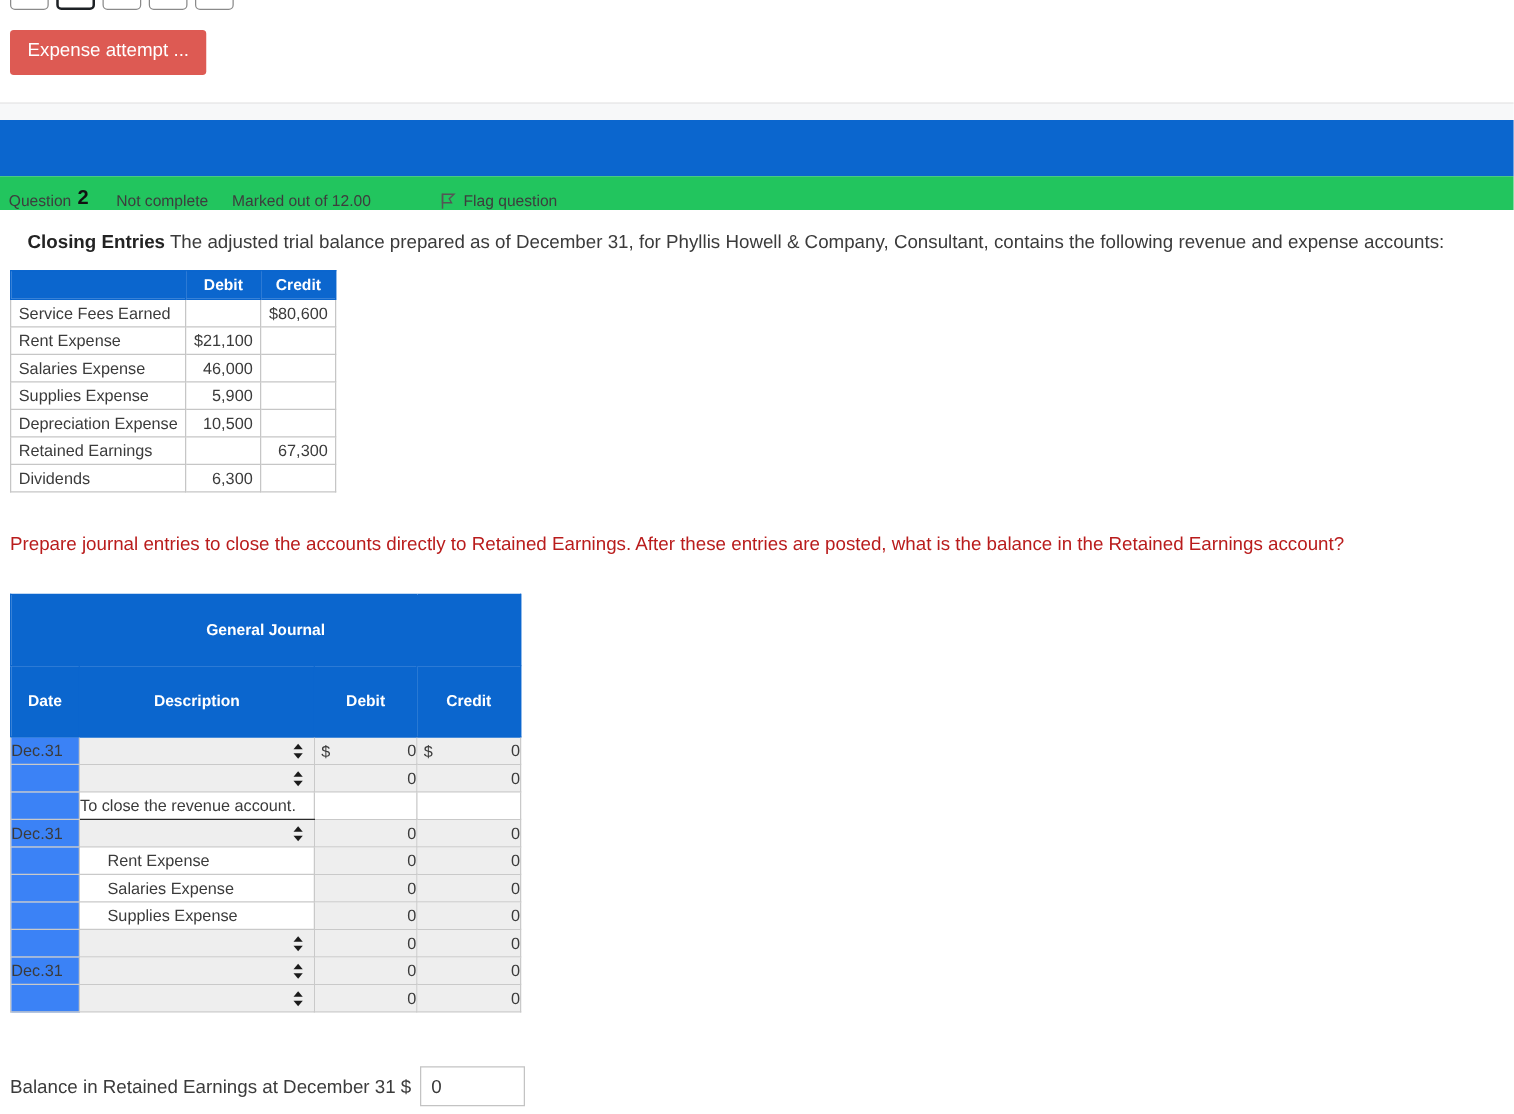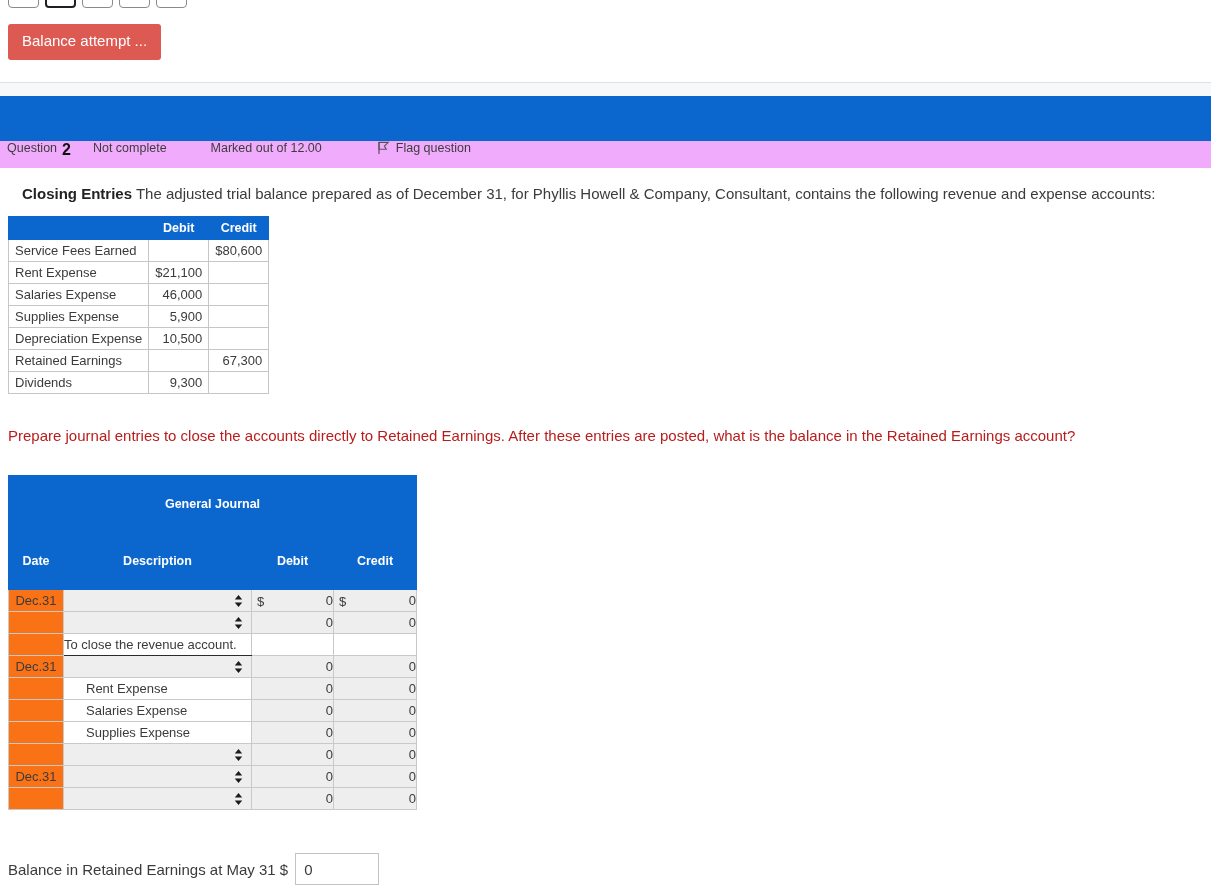--- a/index.html
+++ b/index.html
@@ -56,36 +56,36 @@
     margin-top: 22px;
     height: 1px;
     background: #e0e0e0;
     width: 100%;
   }
   .pale-band { height: 13px; background: #f7f8f9; }
   .blue-band { height: 45px; background: #0b66ce; }
 
   
   .qbar {
-    background: #f0abfc;
+    background: #22c55e;
     height: 27px;
     display: flex;
-    align-items: flex-start;
+    align-items: flex-end;
     font-size: 12.5px;
     color: #3d3d3d;
     padding-left: 7px;
   }
   .qbar .qlabel { margin-right: 5px; }
   .qbar .qnum {
     font-size: 16px;
     font-weight: bold;
     color: #111;
     margin-right: 22px;
   }
-  .qbar .qstate { margin-right: 44px; }
+  .qbar .qstate { margin-right: 19px; }
   .qbar .qmarks { margin-right: 55px; }
   .qbar .qflag { display: flex; align-items: center; gap: 6px; cursor: pointer; }
   .flag-ico { display: inline-block; width: 13px; height: 14px; }
 
   
   .qbody { padding: 16px 8px 0 8px; }
   .prompt {
     font-size: 15px;
     line-height: 1.35;
     color: #3b3b3b;
@@ -148,23 +148,23 @@
   table.gj col.c-debit { width: 82px; }
   table.gj col.c-credit{ width: 83px; }
 
   table.gj td {
     border: 1px solid #c9c9c9;
     height: 22px;
     padding: 0;
     vertical-align: middle;
   }
   .cell-date {
-    text-align: center;
+    text-align: left;
     padding: 0 5px;
-    background: #f97316;
+    background: #3b82f6;
     font-size: 13px;
   }
   
   .cell-select {
     background: #eeeeee;
     position: relative;
     height: 100%;
   }
   .cell-select .arrows {
     position: absolute;
@@ -239,21 +239,21 @@
   <div class="navbox-row" id="navbox-row">
       <div class="navbox"></div>
       <div class="navbox current"></div>
       <div class="navbox"></div>
       <div class="navbox"></div>
       <div class="navbox"></div>
     </div>
 </div>
 
 <div class="finish-wrap">
-  <button class="finish-btn">Balance attempt ...</button>
+  <button class="finish-btn">Expense attempt ...</button>
 </div>
 
 <div class="thin-divider"></div>
 <div class="pale-band"></div>
 <div class="blue-band"></div>
 
 <div class="qbar">
   <span class="qlabel">Question</span>
   <span class="qnum">2</span>
   <span class="qstate">Not complete</span>
@@ -309,21 +309,21 @@
           <td class="amt">10,500</td>
           <td class="amt"></td>
         </tr>
         <tr>
           <td class="acct">Retained Earnings</td>
           <td class="amt"></td>
           <td class="amt">67,300</td>
         </tr>
         <tr>
           <td class="acct">Dividends</td>
-          <td class="amt">9,300</td>
+          <td class="amt">6,300</td>
           <td class="amt"></td>
         </tr>
       </tbody>
   </table>
 
   <div class="para2">Prepare journal entries to close the accounts directly to Retained Earnings. After these entries are posted, what is the balance in the Retained Earnings account?</div>
 
   <table class="gj">
     <colgroup>
       <col class="c-date">
@@ -430,20 +430,20 @@
                 <path d="M4.5 13 L8.2 8.6 L0.8 8.6 Z" fill="#1b1b1b"></path>
               </svg></span>
           </td>
           <td class="cell-amt"><span>0</span></td>
           <td class="cell-amt"><span>0</span></td>
         </tr>
       </tbody>
   </table>
 
   <div class="balance-line">
-    <span>Balance in Retained Earnings at May 31 $</span>
+    <span>Balance in Retained Earnings at December 31 $</span>
     <input class="bal-input" type="text" value="0" style="">
   </div>
 
   <div class="check-wrap">
     <button class="check-btn">Check</button>
   </div>
 </div>
 
 </body></html>

